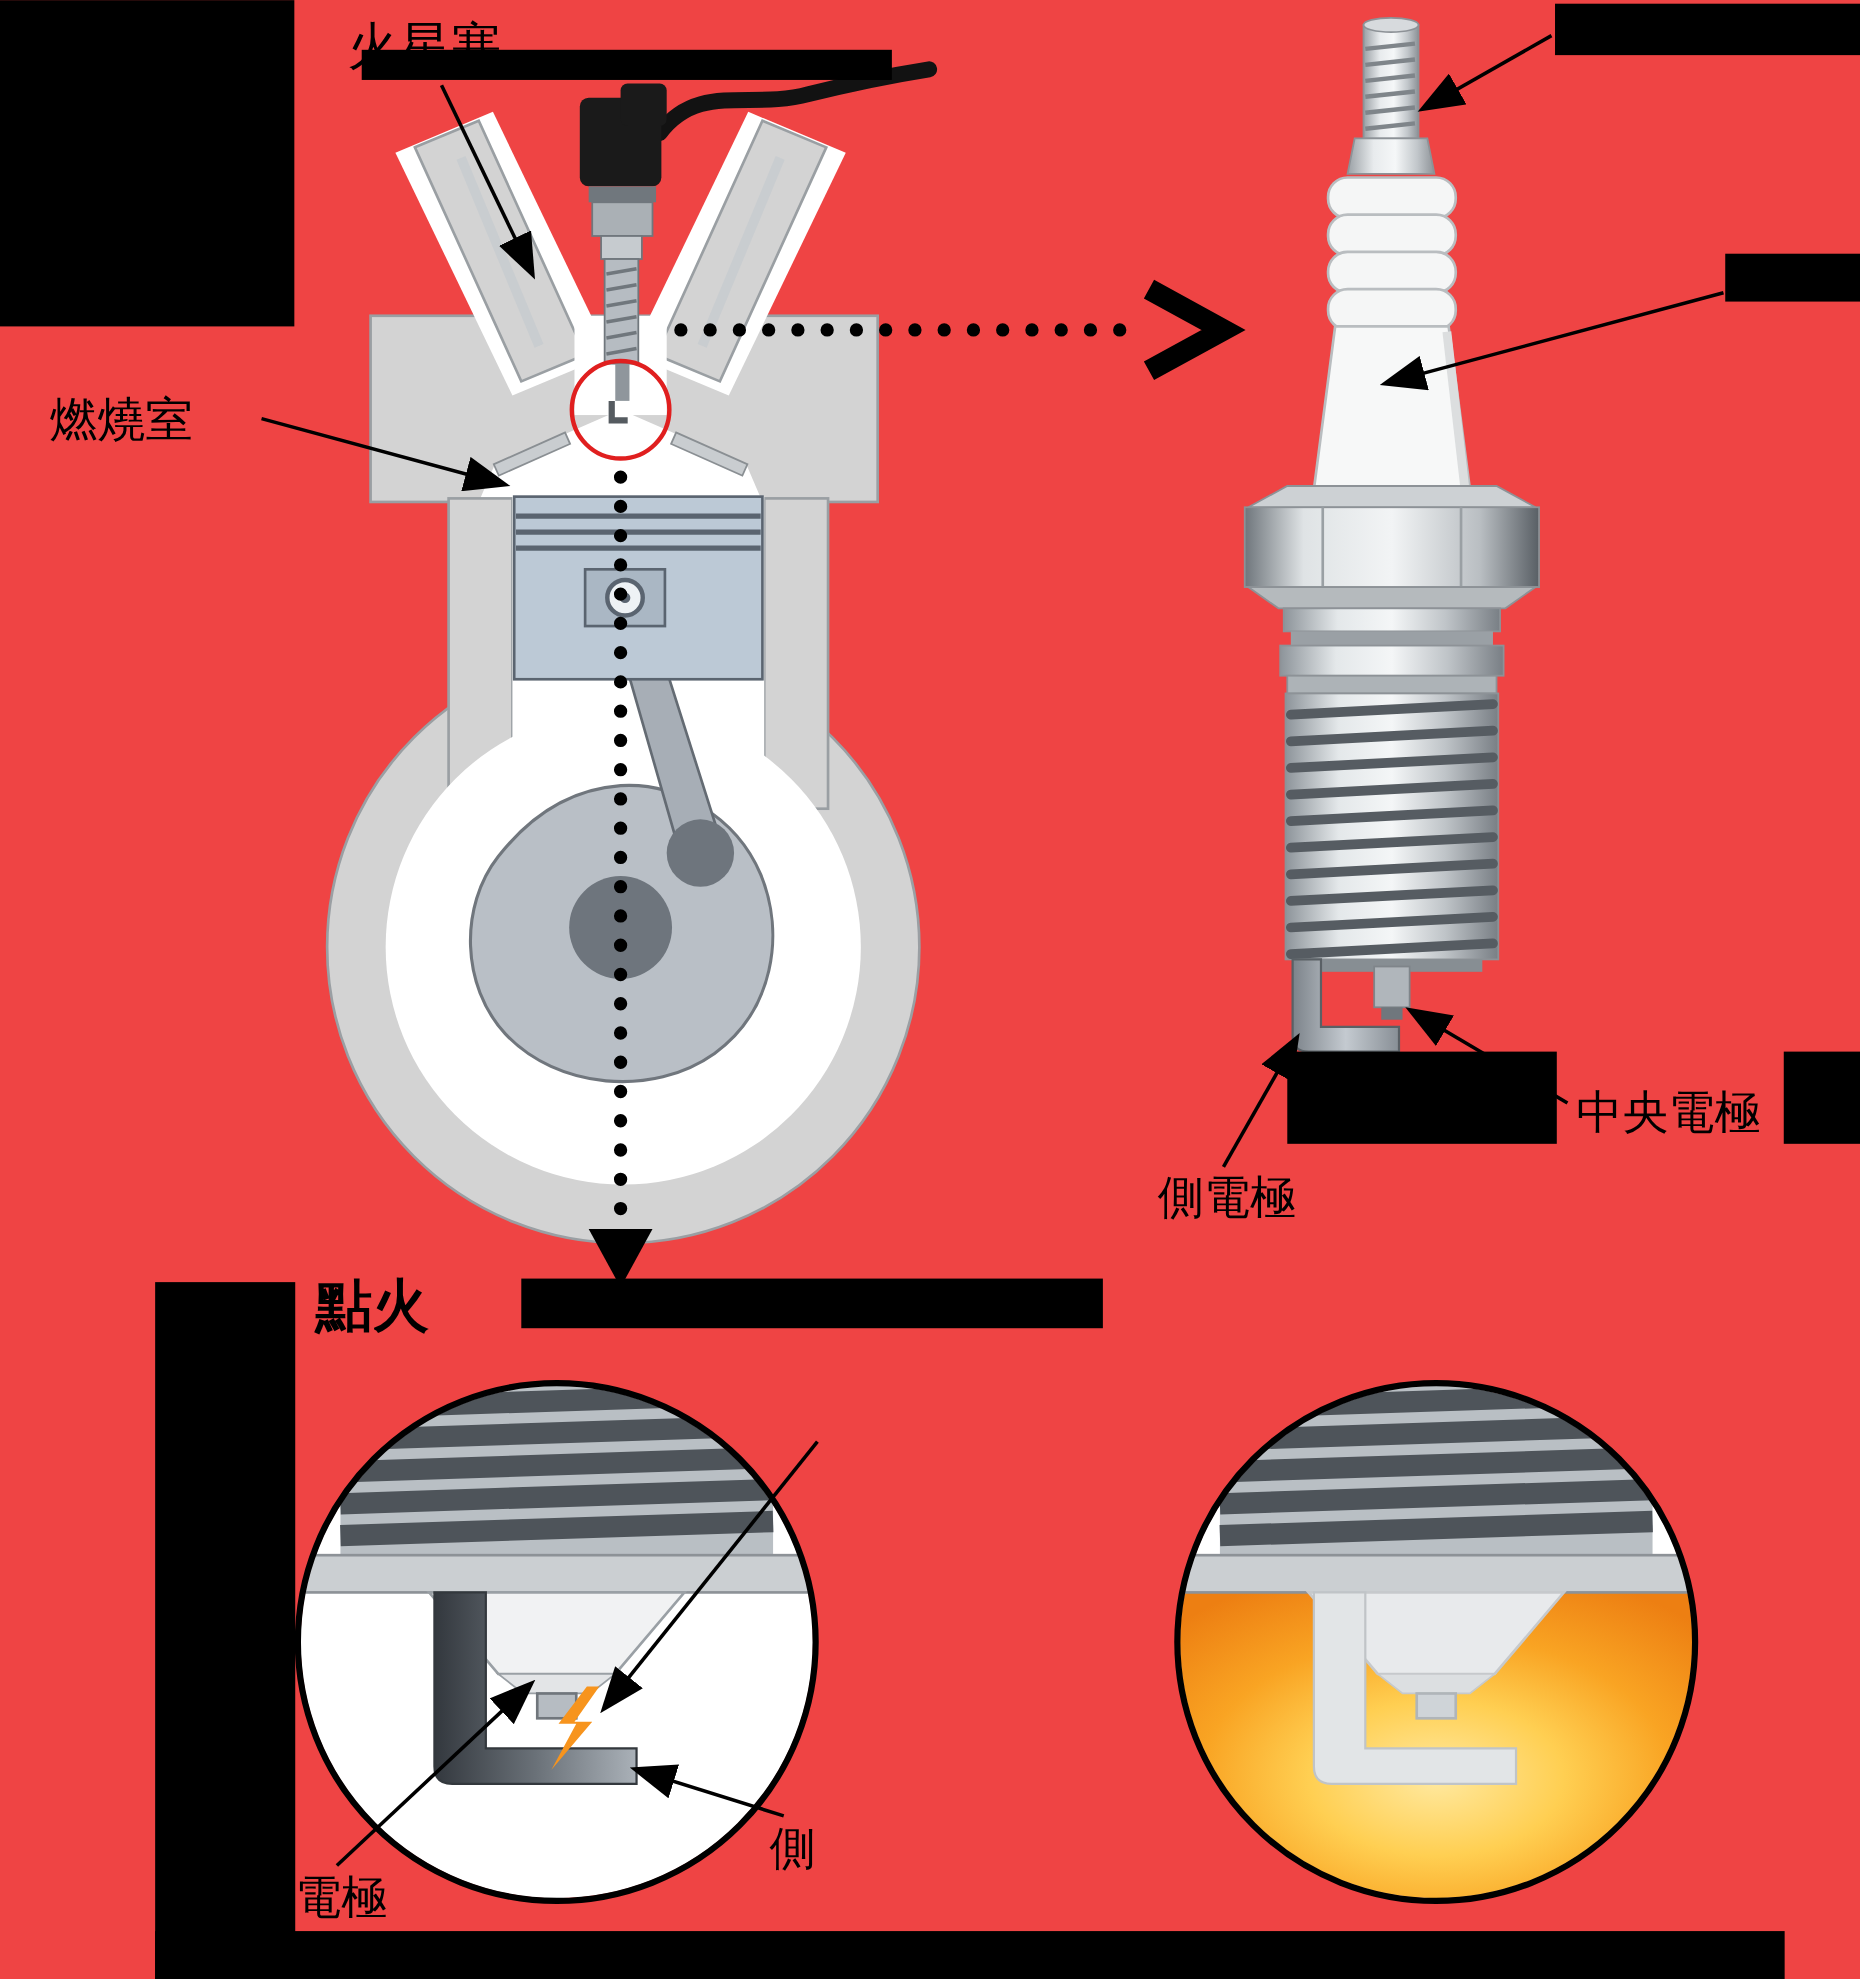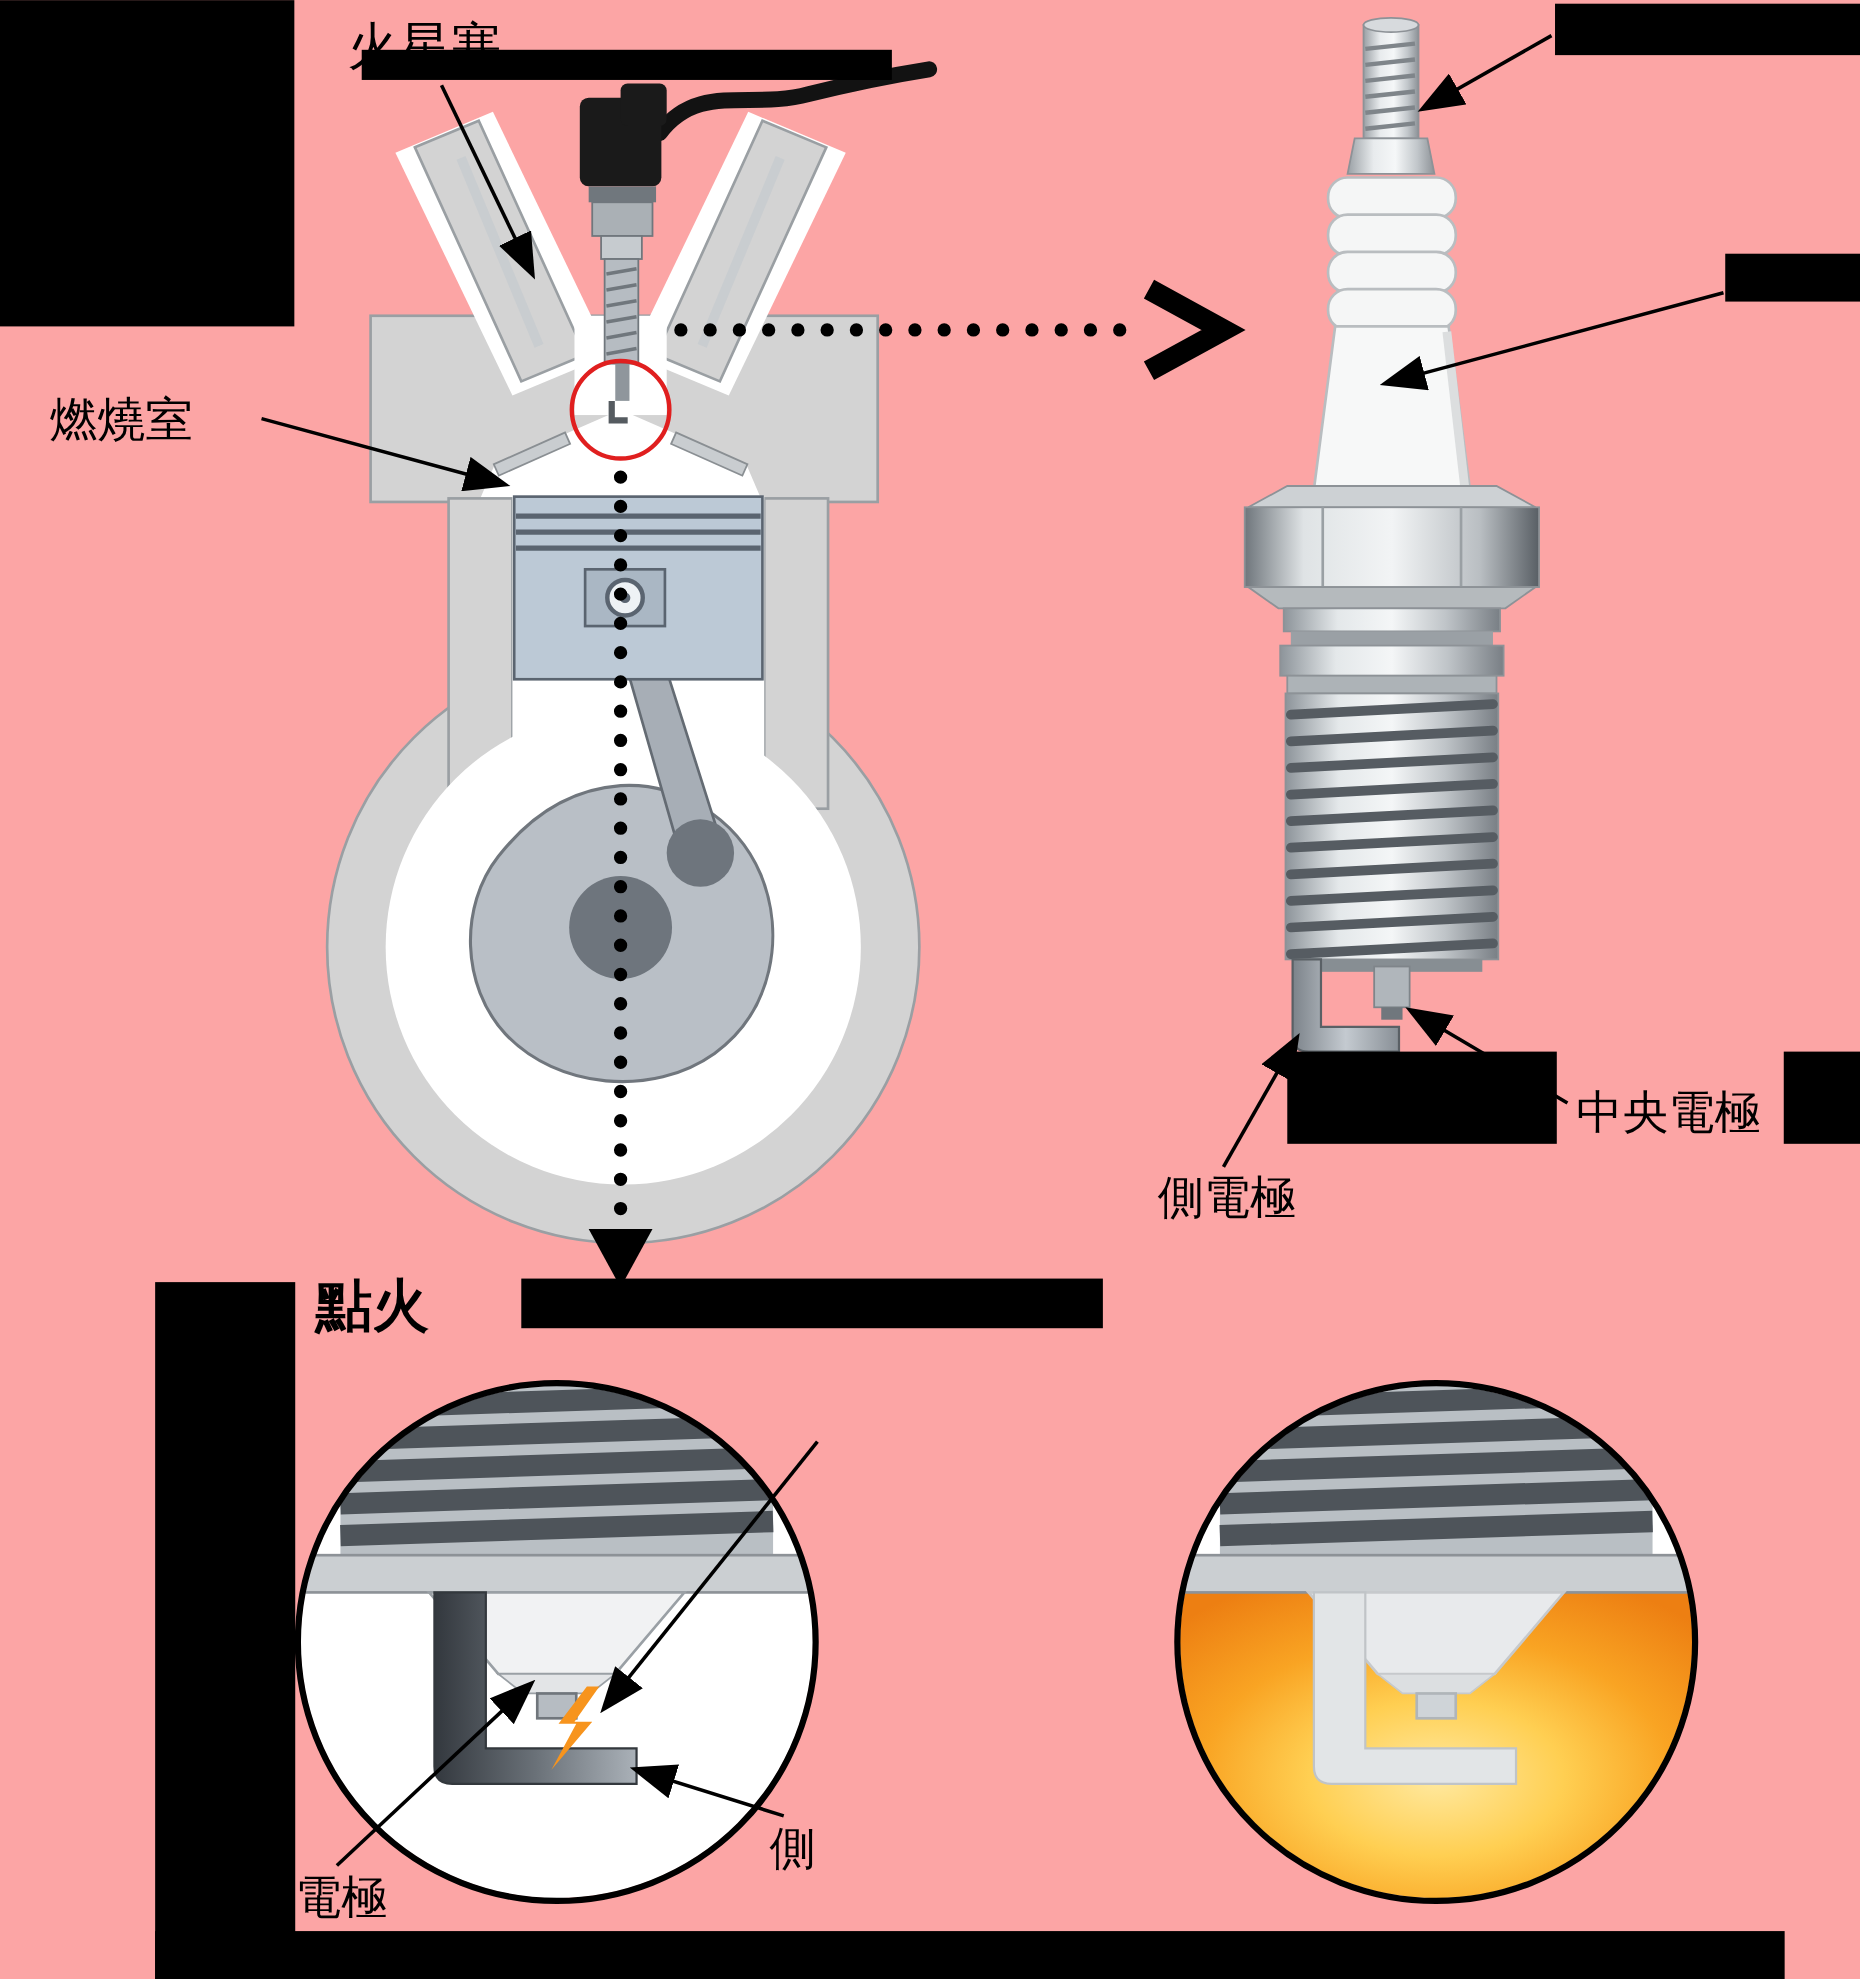--- a/index.html
+++ b/index.html
@@ -1,16 +1,16 @@
 <!DOCTYPE html>
 <html style="font-size:14px"><head>
 <meta charset="utf-8">
 <style>
   html,body{margin:0;padding:0;background:#ffffff;}
-  .canvas{position:relative;width:1860px;height:1980px;background:#fca5a5;overflow:hidden;
+  .canvas{position:relative;width:1860px;height:1980px;background:#ef4444;overflow:hidden;
           font-family:"DejaVu Sans","Liberation Sans",sans-serif;}
   .canvas svg{position:absolute;left:0;top:0;}
   text{font-family:"DejaVu Sans","Liberation Sans",sans-serif;fill:#000;}
   text.bold{font-weight:700;}
 </style>
 </head>
 <body>
 
 <div class="canvas">
 <svg width="1860" height="1980" viewBox="0 0 2098 2233">

